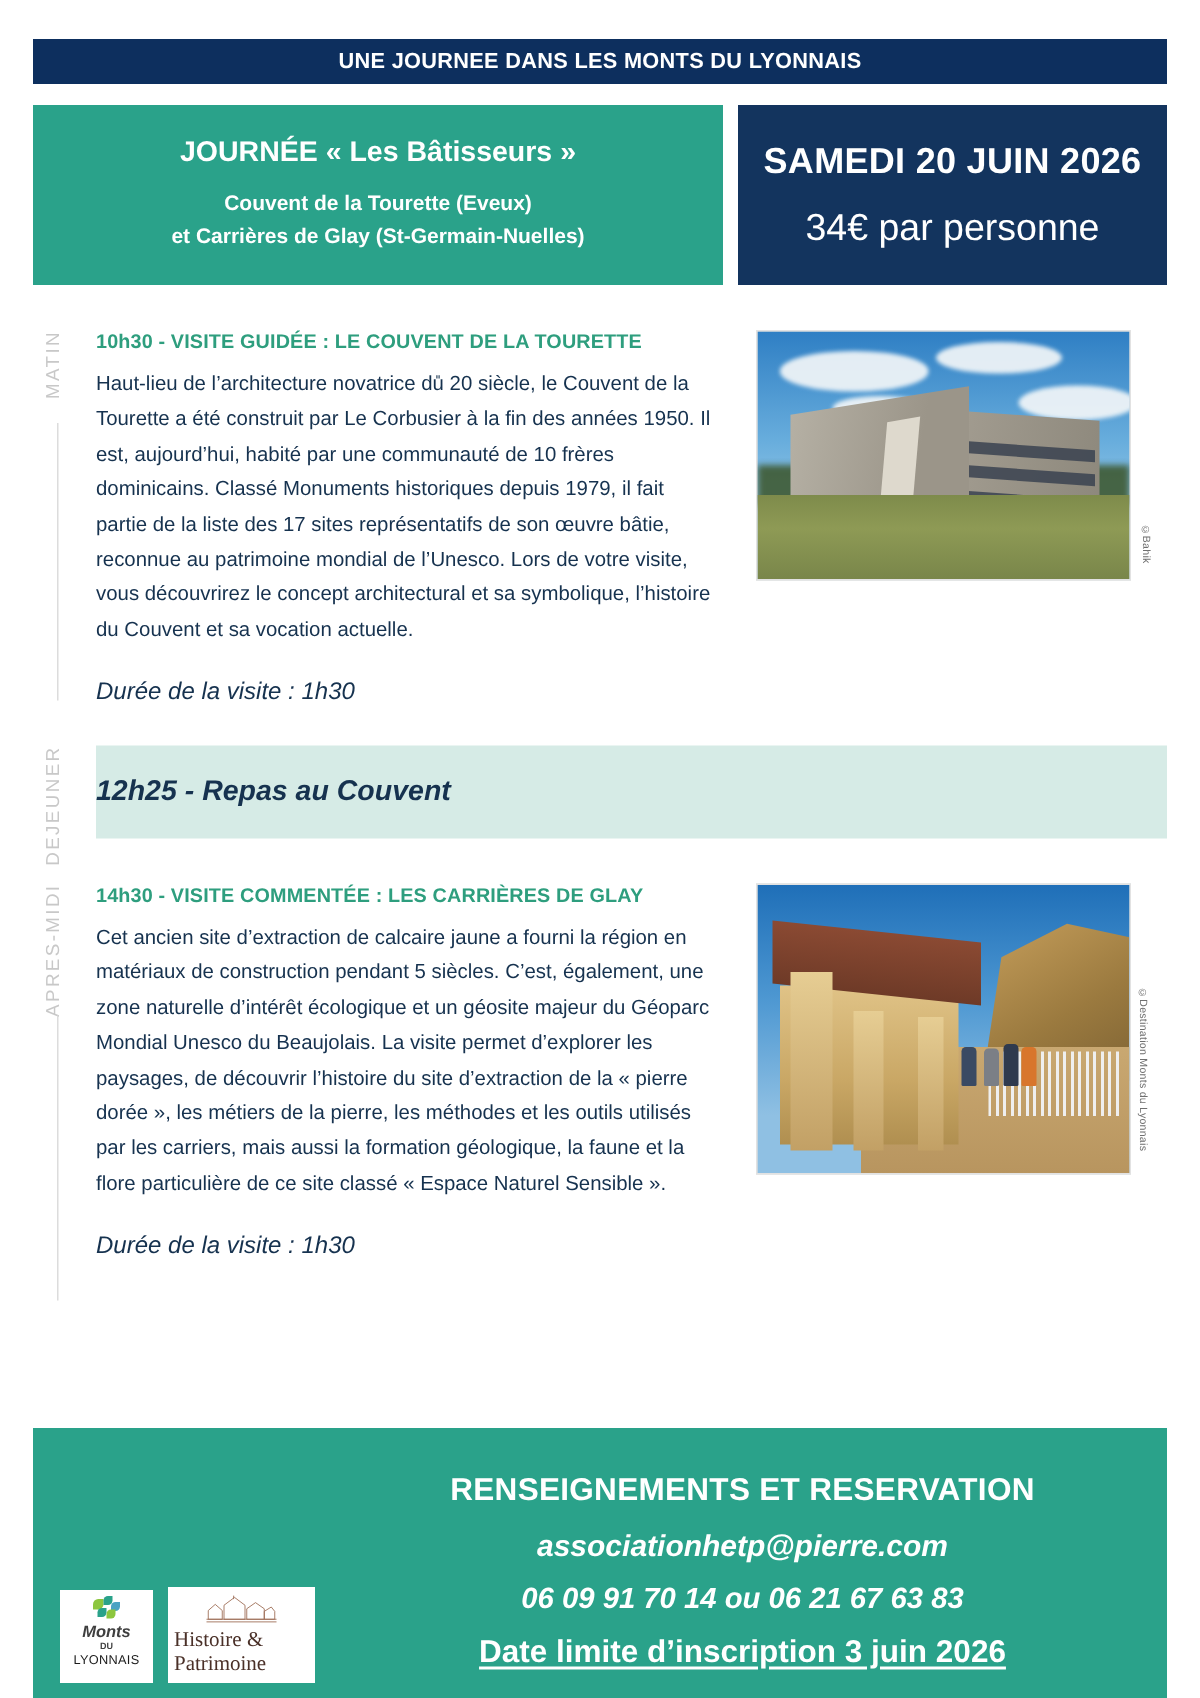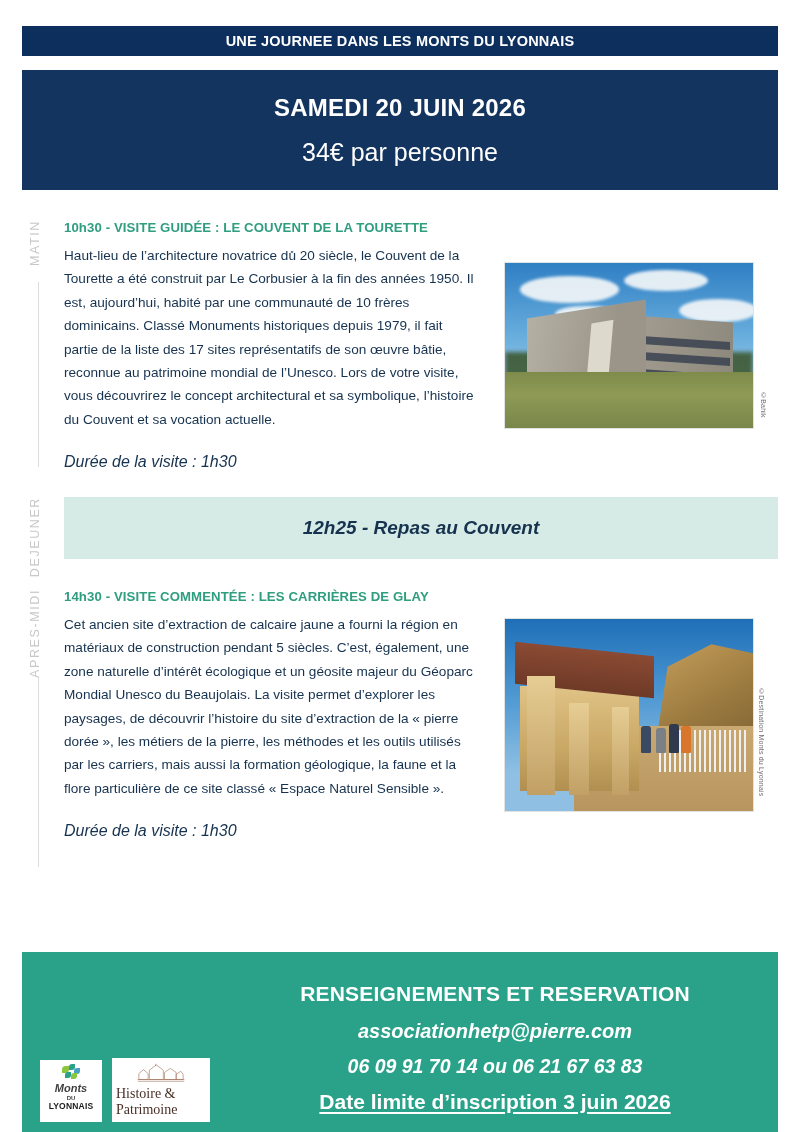--- a/index.html
+++ b/index.html
@@ -115,21 +115,20 @@
     width: 1px;
     background: #dcdcdc;
   }
   .rail-line.matin  { top: 62px;  height: 185px; }
   .rail-line.apres  { top: 88px;  height: 190px; }
 
   .block-body {
     flex: 1 1 auto;
     display: flex;
     gap: 28px;
-    align-items: center;
   }
   .text-col {
     flex: 0 0 420px;
   }
   .sec-head {
     color: #2e9e7e;
     font-size: 13.2px;
     font-weight: bold;
     letter-spacing: .1px;
     margin: 0 0 9px 8px;
@@ -242,21 +241,20 @@
   }
   .person { position: absolute; border-radius: 3px 3px 1px 1px; }
 
   
   .dej-band {
     flex: 1 1 auto;
     background: #d6ebe6;
     height: 62px;
     display: flex;
     align-items: center;
-    justify-content: center;
     margin-left: 8px;
   }
   .dej-text {
     font-size: 19px;
     font-weight: bold;
     font-style: italic;
     color: #16324f;
   }
 
   
@@ -290,21 +288,21 @@
   }
   .logo-ml { width: 62px; height: 62px; padding: 4px; }
   .logo-hp { width: 98px; height: 64px; padding: 4px; }
   .leaf-cluster { width: 22px; height: 18px; position: relative; margin-bottom: 1px; }
   .leaf { position: absolute; border-radius: 50% 0 50% 0; }
   .ml-monts {
     font-size: 11px; font-style: italic; font-weight: bold;
     color: #3f3f3f; line-height: 1; margin-bottom: 1px;
   }
   .ml-du { font-size: 6px; font-weight: bold; color: #3f3f3f; line-height: 1; }
-  .ml-lyonnais { font-size: 8.5px; font-weight: bold; color: #1b1b1b; letter-spacing: .2px; }
+  .ml-lyonnais { font-size: 8.5px; font-weight: normal; color: #1b1b1b; letter-spacing: .2px; }
   .hp-label {
     font-family: "Liberation Serif", serif;
     font-size: 14px; color: #4a3028; margin-top: 3px;
   }
   .hp-draw { width: 84px; height: 36px; }
 
   .contact {
     flex: 1 1 auto;
     text-align: center;
     color: #ffffff;
@@ -338,20 +336,27 @@
 </head>
 <body>
 
 <div class="page">
 
   <div class="top-banner">
     <span>UNE JOURNEE DANS LES MONTS DU LYONNAIS</span>
   </div>
 
   <div class="hero">
+    <div class="hero-left">
+      <div class="hero-title">JOURNÉE « Les Bâtisseurs »</div>
+      <div class="hero-sub">
+        <div>Couvent de la Tourette (Eveux)</div>
+        <div>et Carrières de Glay (St-Germain-Nuelles)</div>
+      </div>
+    </div>
     <div class="hero-right">
       <div class="hero-date">SAMEDI 20 JUIN 2026</div>
       <div class="hero-price">34€ par personne</div>
     </div>
   </div>
 
   <div class="block">
     <div class="rail">
       <div class="rail-label">MATIN</div>
       <div class="rail-line matin"></div>

